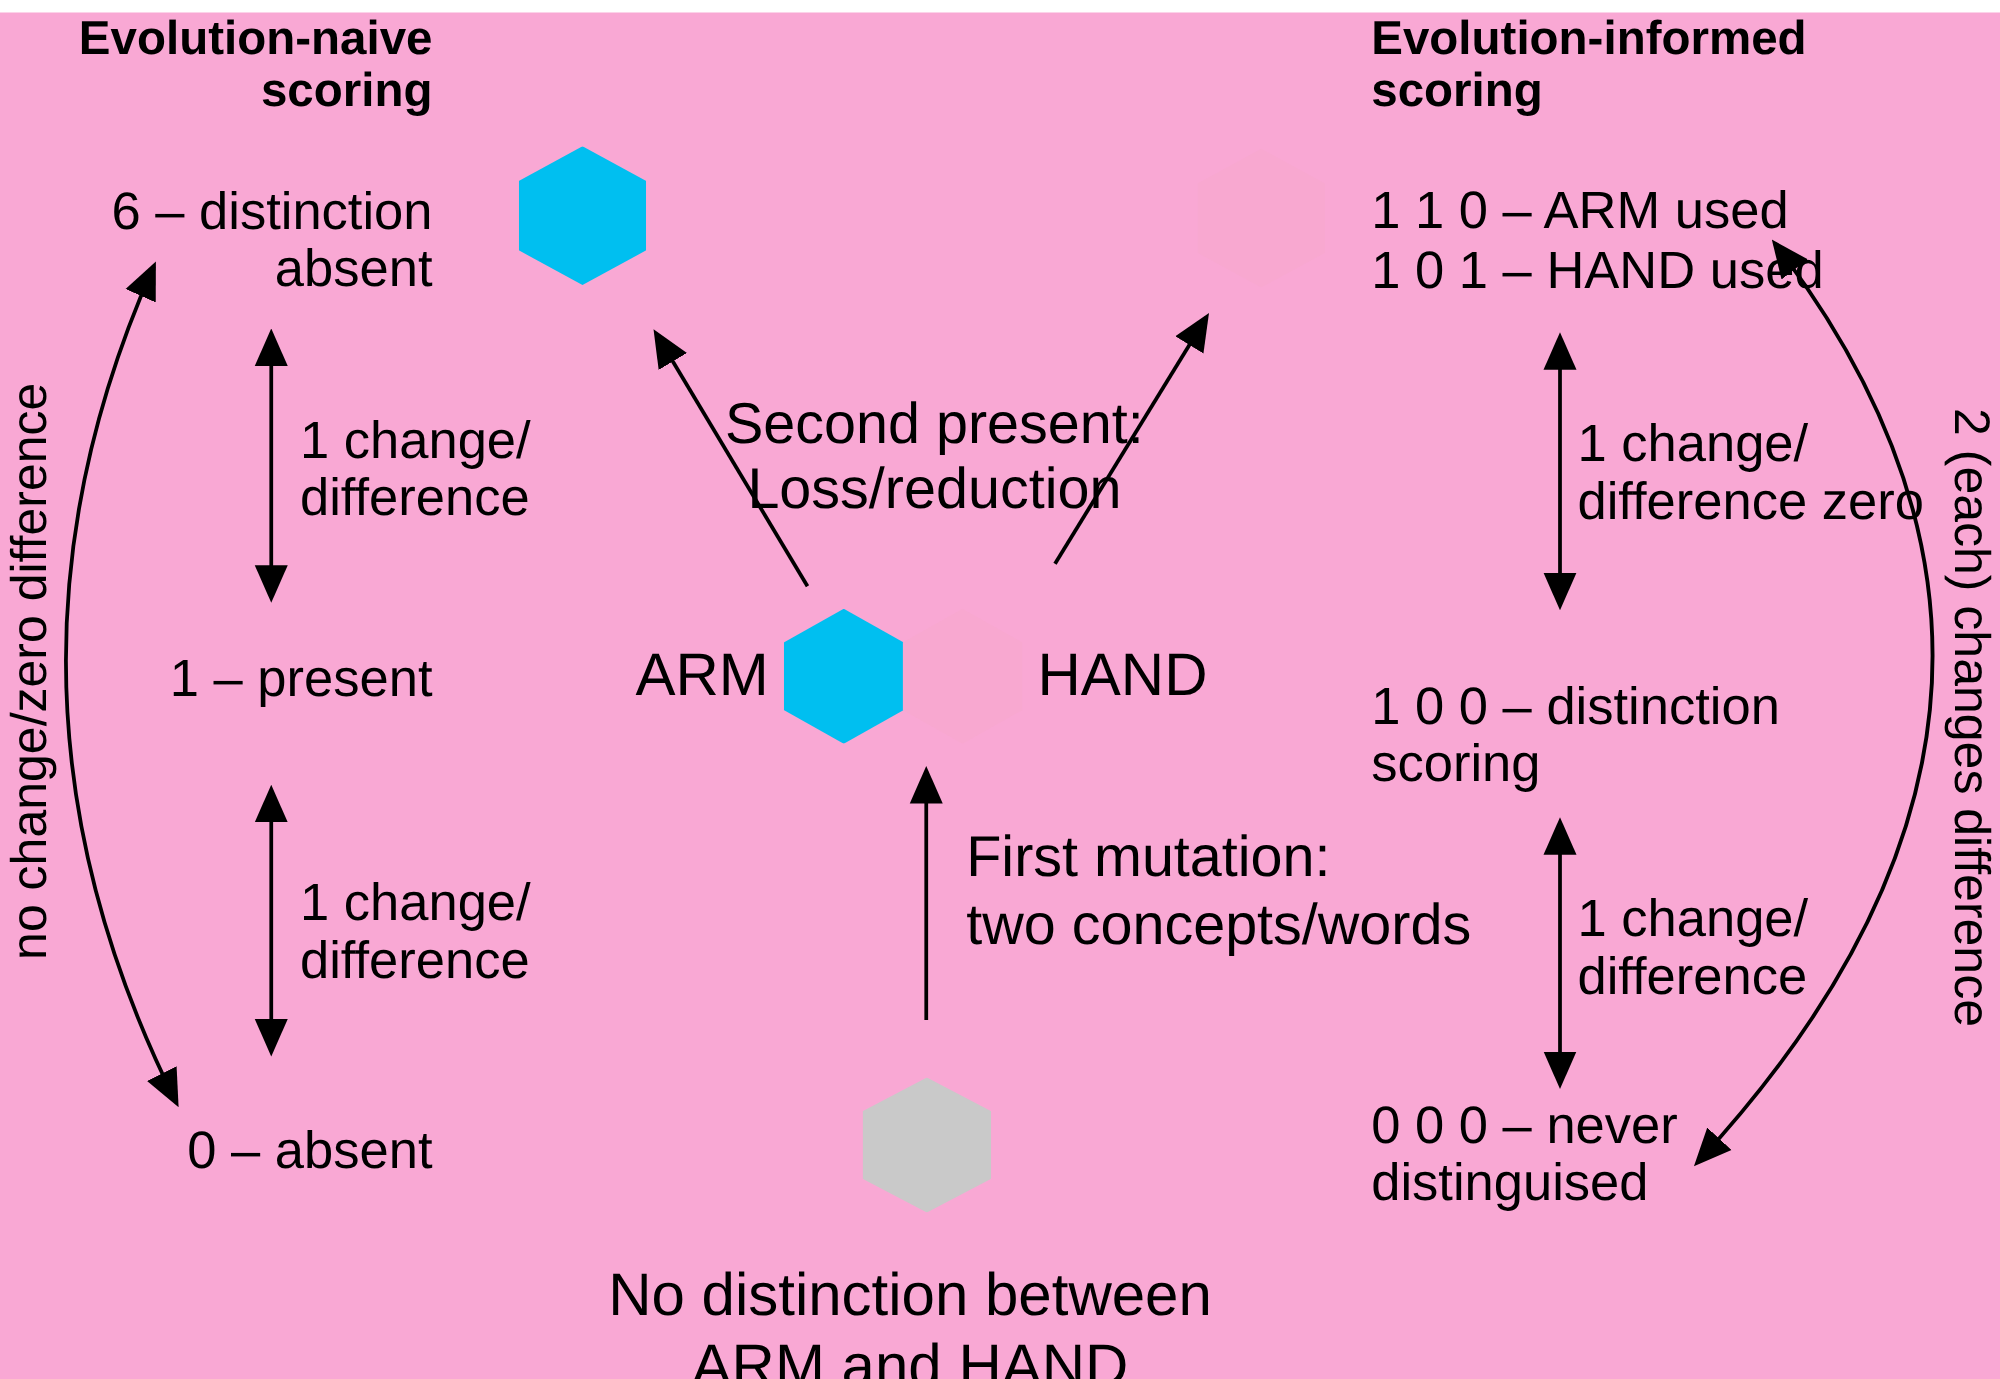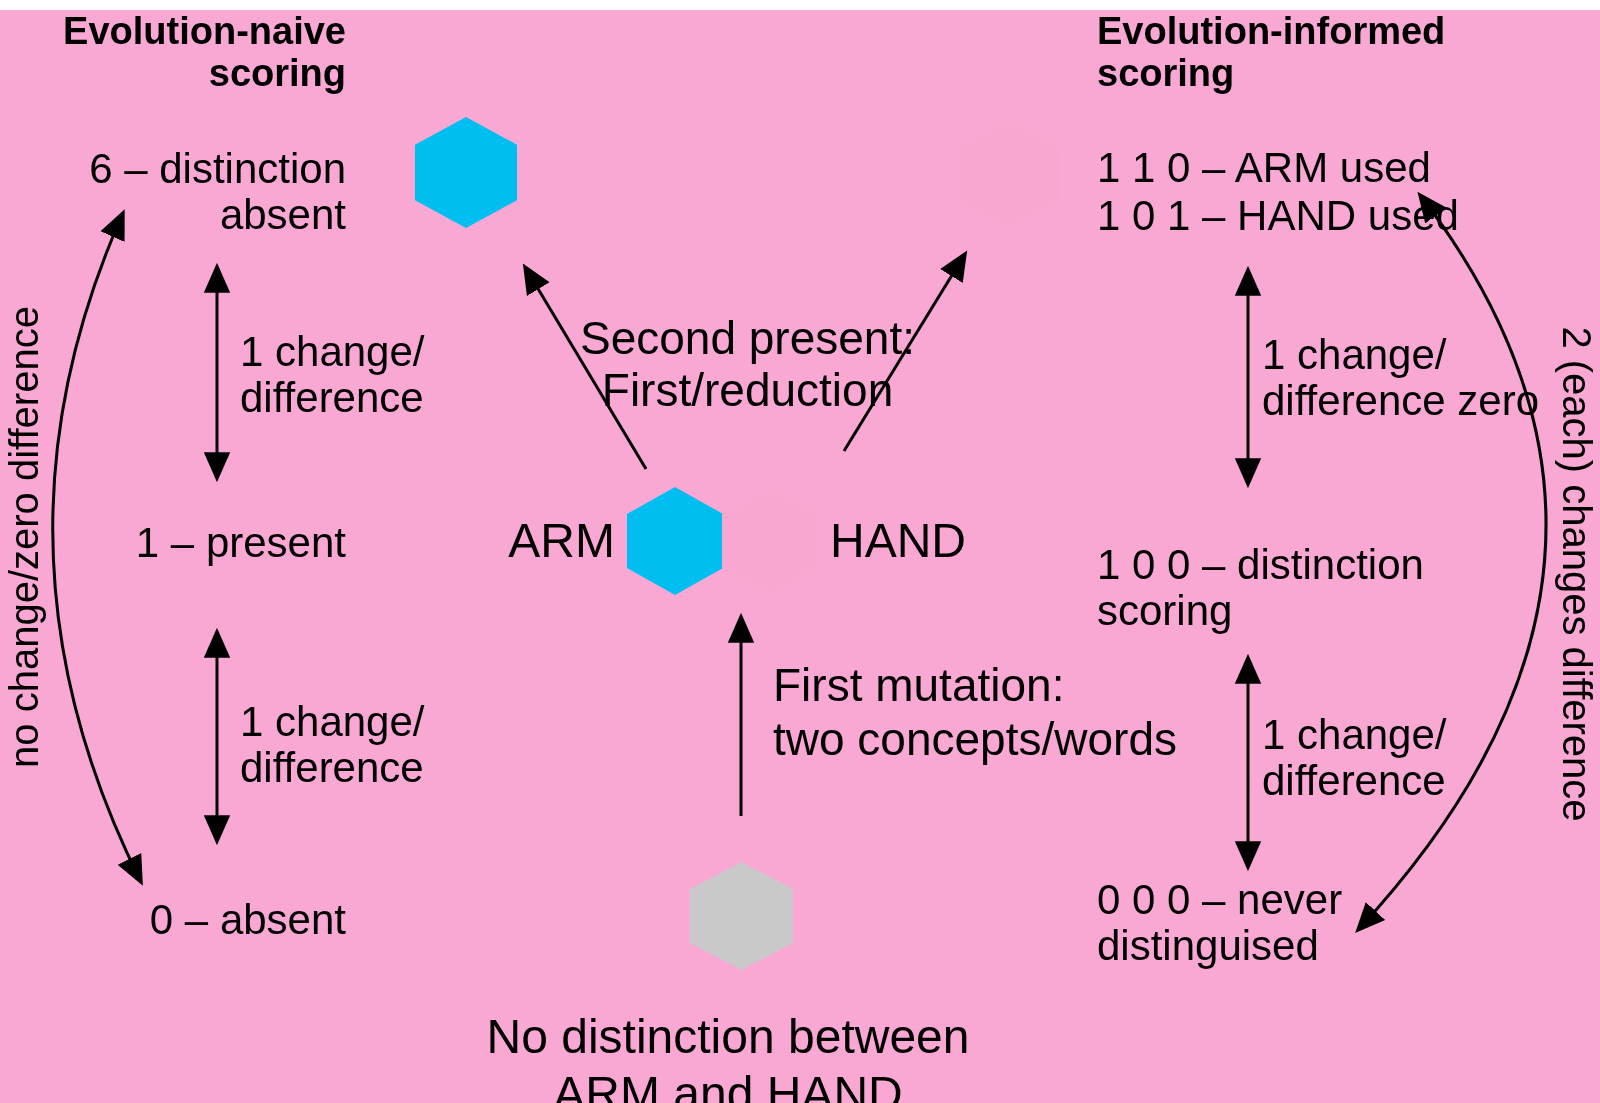--- a/index.html
+++ b/index.html
@@ -113,21 +113,21 @@
     <span>difference</span>
   </div>
   <div class="t body" style="left:1097px;top:867px;">
     <span>0 0 0 – never</span><br>
     <span>distinguised</span>
   </div>
   <div class="vrot-right">2 (each) changes difference</div>
 
   <div class="t big" style="left:520px;top:302px;width:455px;text-align:center;">
     <span>Second present:</span><br>
-    <span>First/reduction</span>
+    <span>Loss/reduction</span>
   </div>
   <div class="t label" style="left:445px;top:503px;width:170px;text-align:right;">ARM</div>
   <div class="t label" style="left:830px;top:503px;">HAND</div>
   <div class="t big" style="left:773px;top:648px;line-height:54px;">
     <span>First mutation:</span><br>
     <span>two concepts/words</span>
   </div>
   <div class="t caption" style="left:428px;top:998px;width:600px;white-space:normal;">
     <span>No distinction between</span><br>
     <span>ARM and HAND</span>

